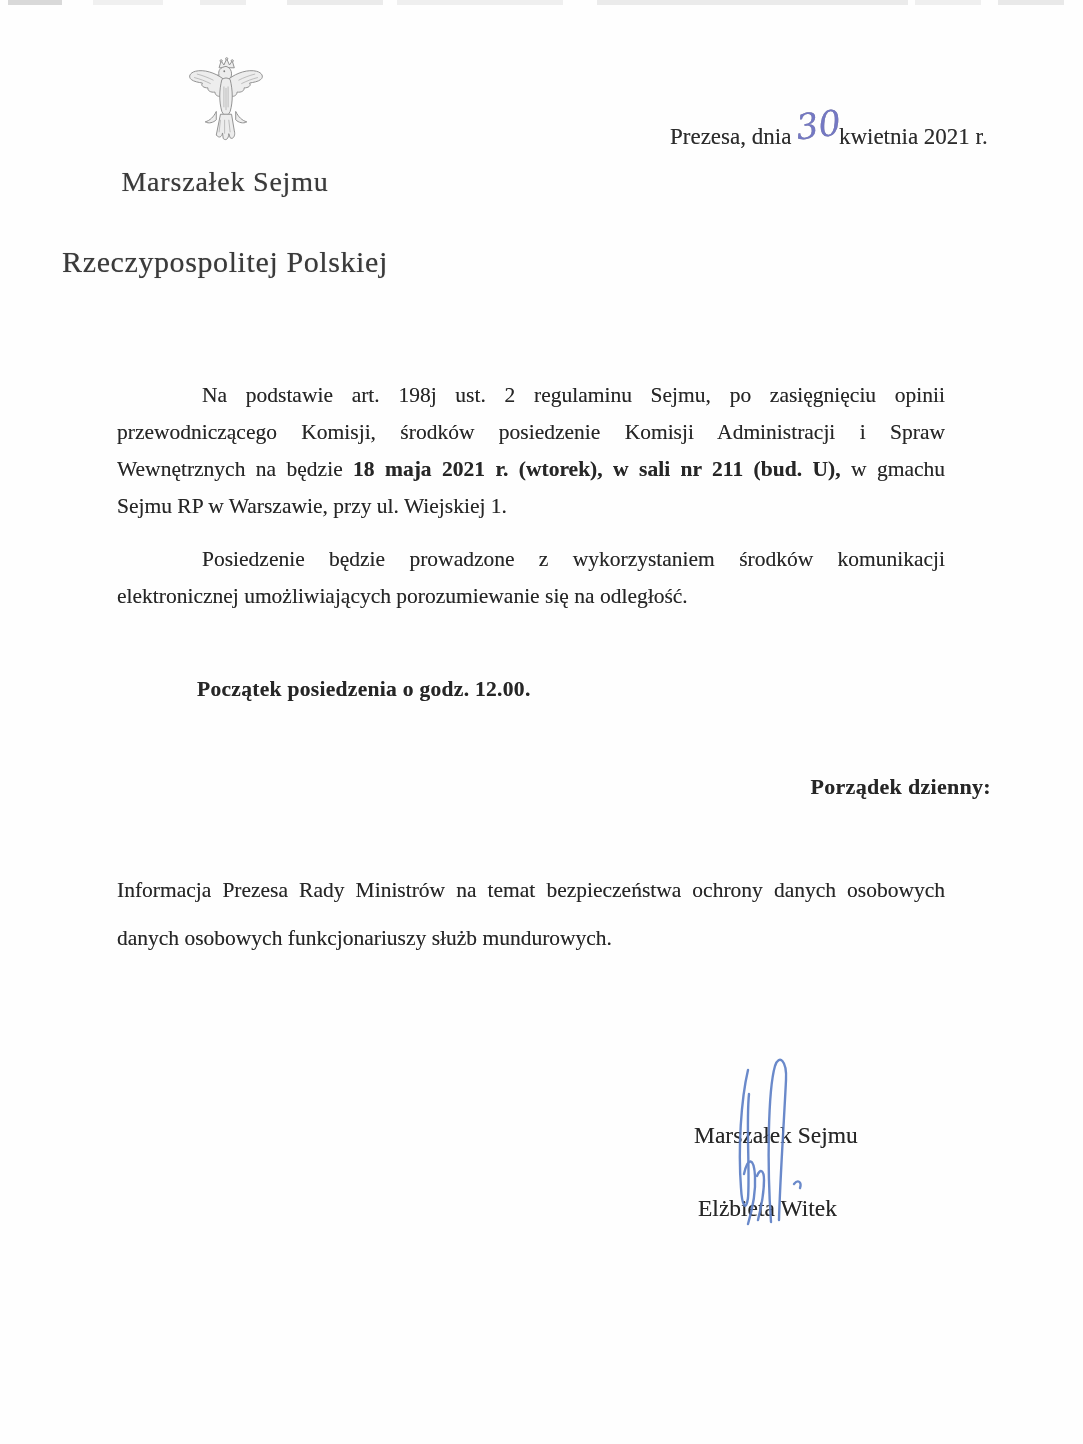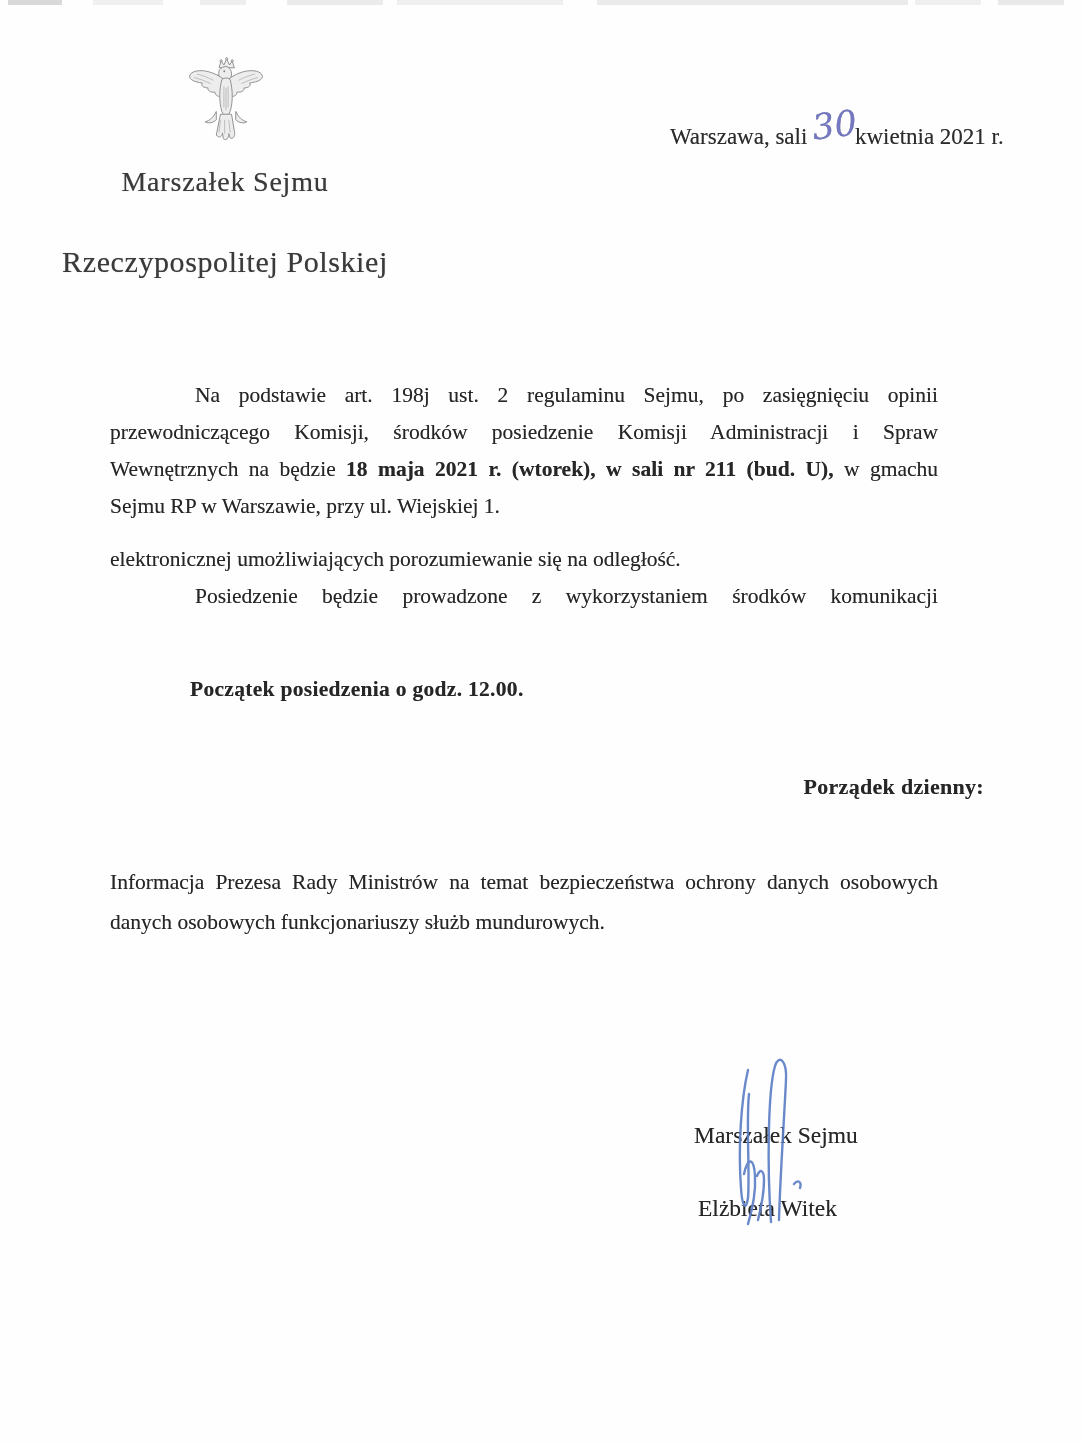--- a/index.html
+++ b/index.html
@@ -38,30 +38,30 @@
     text-shadow:0 0 .6px rgba(40,40,40,.45);
   }
   .hand-day{
     display:inline-block;
     font-family:"DejaVu Serif", serif;font-style:italic;
     font-size:35px;color:#7478c3;
     transform:rotate(-7deg) translateY(-7px);
     margin:0 -3px 0 6px;
   }
 
-  .bodytext{position:absolute;left:110px;width:828px;font-size:21.5px;
+  .bodytext{position:absolute;left:117px;width:828px;font-size:21.5px;
     text-shadow:0 0 .6px rgba(40,40,40,.45);}
   .line{line-height:37px;}
   .jf{text-align:justify;text-align-last:justify;}
   .ind{padding-left:85px;}
   .p1{top:377px;}
   .p2{top:541px;}
   .time-line{top:677px;font-weight:bold;padding-left:80px;letter-spacing:.3px;}
   .agenda-h{top:774px;font-weight:bold;text-align:right;padding-left:46px;letter-spacing:.3px;font-size:22px;}
-  .p3 .line{line-height:40px;}
+  .p3 .line{line-height:40px;margin-top:8px;}
   .p3{top:862px;}
 
   .sig-title{position:absolute;left:694px;top:1122px;font-size:23.5px;
     text-shadow:0 0 .6px rgba(40,40,40,.45);}
   .sig-name{position:absolute;left:698px;top:1195px;font-size:23.5px;
     text-shadow:0 0 .6px rgba(40,40,40,.45);}
   .sig-scribble{position:absolute;left:724px;top:1056px;width:92px;height:172px;}
 </style>
 </head>
 <body>
@@ -107,33 +107,33 @@
     </g>
     <circle cx="57.5" cy="22" r="1.3" fill="#808080" stroke="none"></circle>
   </svg>
 
   <div class="letterhead">
     <div class="office1">Marszałek Sejmu</div>
     <div class="office2">Rzeczypospolitej Polskiej</div>
   </div>
 
   <div class="dateline">
-    <span>Warszawa, sali</span><span class="hand-day">30</span><span>kwietnia 2021 r.</span>
+    <span>Prezesa, dnia</span><span class="hand-day">30</span><span>kwietnia 2021 r.</span>
   </div>
 
   <div class="bodytext p1">
     <div class="line jf ind">Na podstawie art. 198j ust. 2 regulaminu Sejmu, po zasięgnięciu opinii</div>
     <div class="line jf">przewodniczącego Komisji, środków posiedzenie Komisji Administracji i Spraw</div>
     <div class="line jf"><span>Wewnętrznych na będzie </span><b>18 maja 2021 r. (wtorek), w sali nr 211 (bud. U),</b><span> w gmachu</span></div>
     <div class="line">Sejmu RP w Warszawie, przy ul. Wiejskiej 1.</div>
   </div>
 
   <div class="bodytext p2">
+    <div class="line jf ind">Posiedzenie będzie prowadzone z wykorzystaniem środków komunikacji</div>
     <div class="line">elektronicznej umożliwiających porozumiewanie się na odległość.</div>
-    <div class="line jf ind">Posiedzenie będzie prowadzone z wykorzystaniem środków komunikacji</div>
   </div>
 
   <div class="bodytext time-line">Początek posiedzenia o godz. 12.00.</div>
 
   <div class="bodytext agenda-h">Porządek dzienny:</div>
 
   <div class="bodytext p3">
     <div class="line jf">Informacja Prezesa Rady Ministrów na temat bezpieczeństwa ochrony danych osobowych</div>
     <div class="line">danych osobowych funkcjonariuszy służb mundurowych.</div>
   </div>

